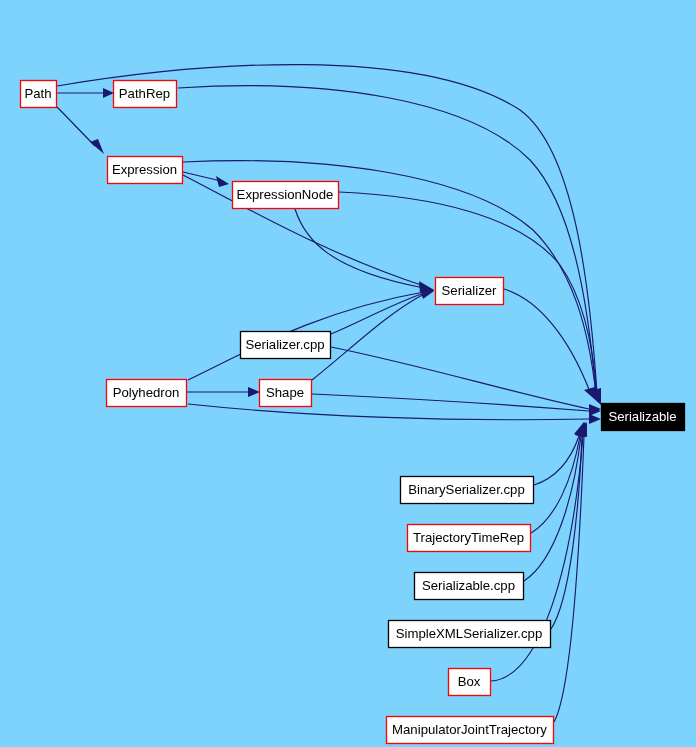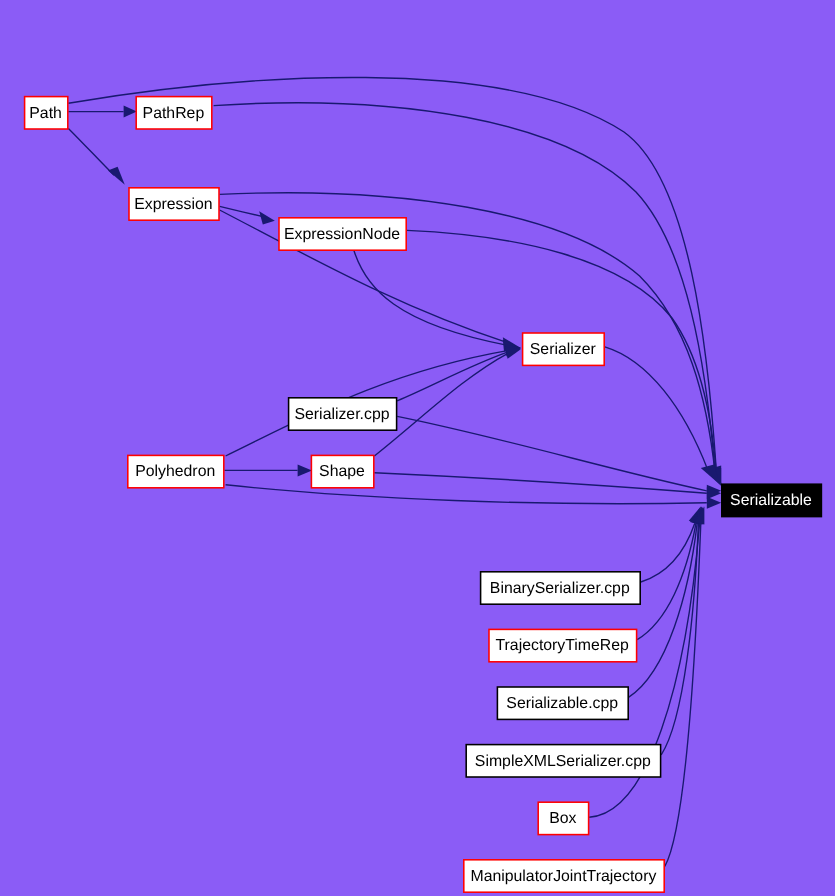--- a/index.html
+++ b/index.html
@@ -4,21 +4,21 @@
 <style>
   html, body {
     margin: 0;
     padding: 0;
     background: #ffffff;
   }
   #graph-root {
     position: relative;
     width: 696px;
     height: 747px;
-    background: #8b5cf6;
+    background: #7dd3fc;
     font-family: "Liberation Sans", sans-serif;
     overflow: hidden;
   }
   #graph-svg {
     position: absolute;
     left: 0;
     top: 0;
     width: 696px;
     height: 747px;
   }

